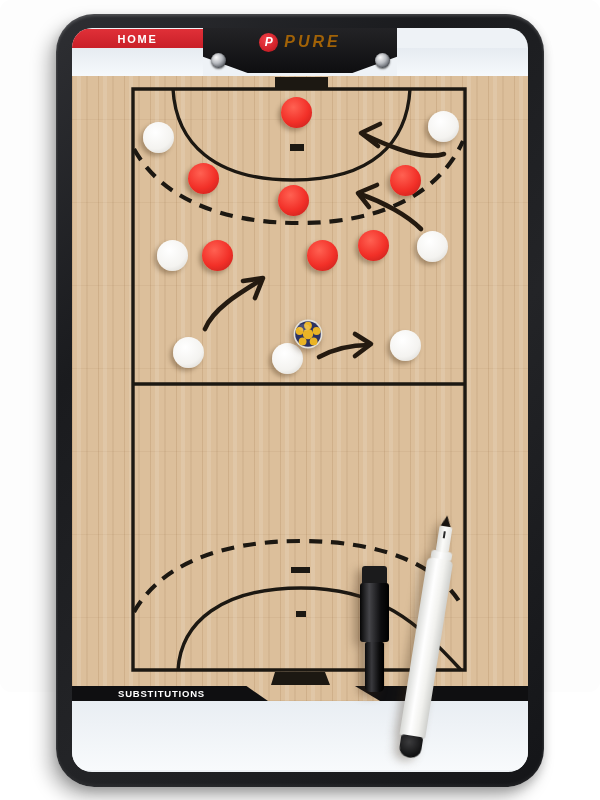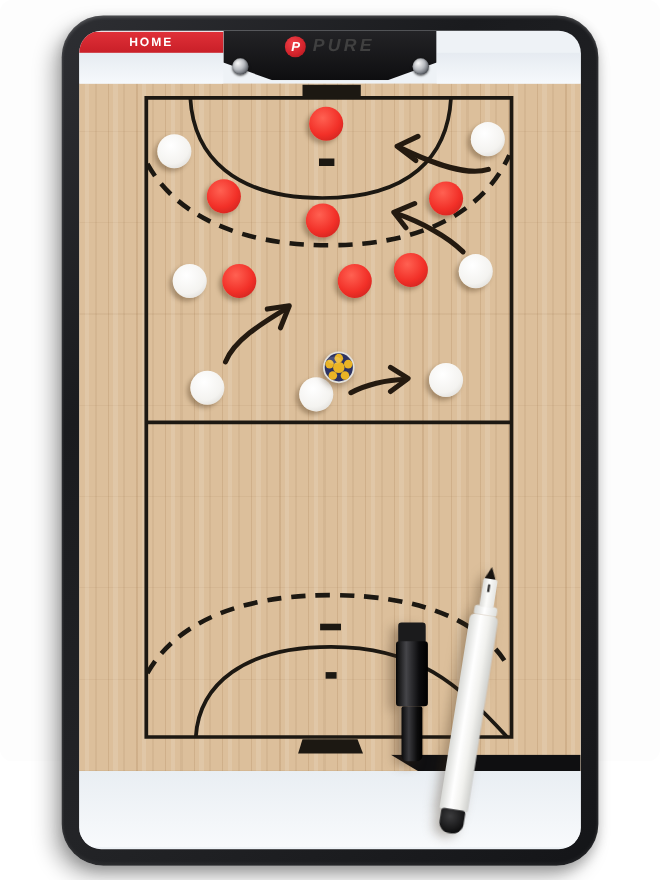--- a/index.html
+++ b/index.html
@@ -22,21 +22,21 @@
     font-size:11px;font-weight:bold;letter-spacing:1.8px;}
   .header-black{position:absolute;left:203px;top:28px;width:194px;height:45px;
     background:linear-gradient(180deg,#232326,#0e0e10);
     clip-path:polygon(0 0,100% 0,100% 64%,77% 100%,23% 100%,0 64%);}
   .logo-row{position:absolute;left:203px;top:31px;width:194px;height:22px;
     display:flex;align-items:center;justify-content:center;gap:6px;}
   .logo-p{width:19px;height:19px;border-radius:50%;
     background:radial-gradient(circle at 38% 32%,#ef4048,#d2232b 60%,#a6161d);
     color:#fff;font-weight:bold;font-style:italic;font-size:12px;
     display:flex;align-items:center;justify-content:center;}
-  .logo-text{color:#404040;font-size:16px;font-weight:bold;font-style:italic;letter-spacing:3px;}
+  .logo-text{color:#a16207;font-size:16px;font-weight:bold;font-style:italic;letter-spacing:3px;}
   .screw{position:absolute;width:15px;height:15px;border-radius:50%;
     background:radial-gradient(circle at 35% 30%,#f8f8f8,#b9bcc1 40%,#696d74 70%,#3a3d42);
     box-shadow:0 1px 2px rgba(0,0,0,.6),inset 0 0 2px rgba(0,0,0,.5);}
   
   .wood{position:absolute;left:72px;top:76px;width:456px;height:625px;background-color:#dcbf9b;
     background-image:
       repeating-linear-gradient(90deg,rgba(150,105,60,.18) 0 1px,transparent 1px 26px),
       repeating-linear-gradient(90deg,transparent 0 5px,rgba(255,255,255,.12) 5px 9px,
         transparent 9px 14px,rgba(120,80,40,.08) 14px 16px,transparent 16px 26px),
       repeating-linear-gradient(0deg,rgba(130,90,50,.08) 0 1px,transparent 1px 83px);}
@@ -117,20 +117,23 @@
             <path d="M444,154 C425,160 396,150 363,134" fill="none" stroke="#241a10" stroke-width="4.6" stroke-linecap="round" stroke-linejoin="round"></path>
             <path d="M380,124 L361,133 L378,146" fill="none" stroke="#241a10" stroke-width="4.6" stroke-linecap="round" stroke-linejoin="round"></path>
             <path d="M421,229 C407,215 383,202 360,194" fill="none" stroke="#241a10" stroke-width="4.6" stroke-linecap="round" stroke-linejoin="round"></path>
             <path d="M377,185 L358,193 L369,207" fill="none" stroke="#241a10" stroke-width="4.6" stroke-linecap="round" stroke-linejoin="round"></path>
             <path d="M205,329 C213,309 238,294 261,280" fill="none" stroke="#241a10" stroke-width="4.6" stroke-linecap="round" stroke-linejoin="round"></path>
             <path d="M243,281 L263,278 L255,298" fill="none" stroke="#241a10" stroke-width="4.6" stroke-linecap="round" stroke-linejoin="round"></path>
             <path d="M319,357 C332,350 351,345 369,345" fill="none" stroke="#241a10" stroke-width="4.6" stroke-linecap="round" stroke-linejoin="round"></path>
             <path d="M355,334 L371,344 L355,356" fill="none" stroke="#241a10" stroke-width="4.6" stroke-linecap="round" stroke-linejoin="round"></path>
           </svg>
 
+        <div class="footer-bar footer-left">
+          <span>SUBSTITUTIONS</span>
+        </div>
         <div class="footer-bar footer-right"></div>
         <div class="bottom-white"></div>
 
         <div id="magnet-layer">
             <div class="magnet red" style="left: 280.5px; top: 96.5px;"></div>
             <div class="magnet red" style="left: 187.5px; top: 162.5px;"></div>
             <div class="magnet red" style="left: 389.5px; top: 164.5px;"></div>
             <div class="magnet red" style="left: 277.5px; top: 184.5px;"></div>
             <div class="magnet red" style="left: 201.5px; top: 239.5px;"></div>
             <div class="magnet red" style="left: 306.5px; top: 239.5px;"></div>

